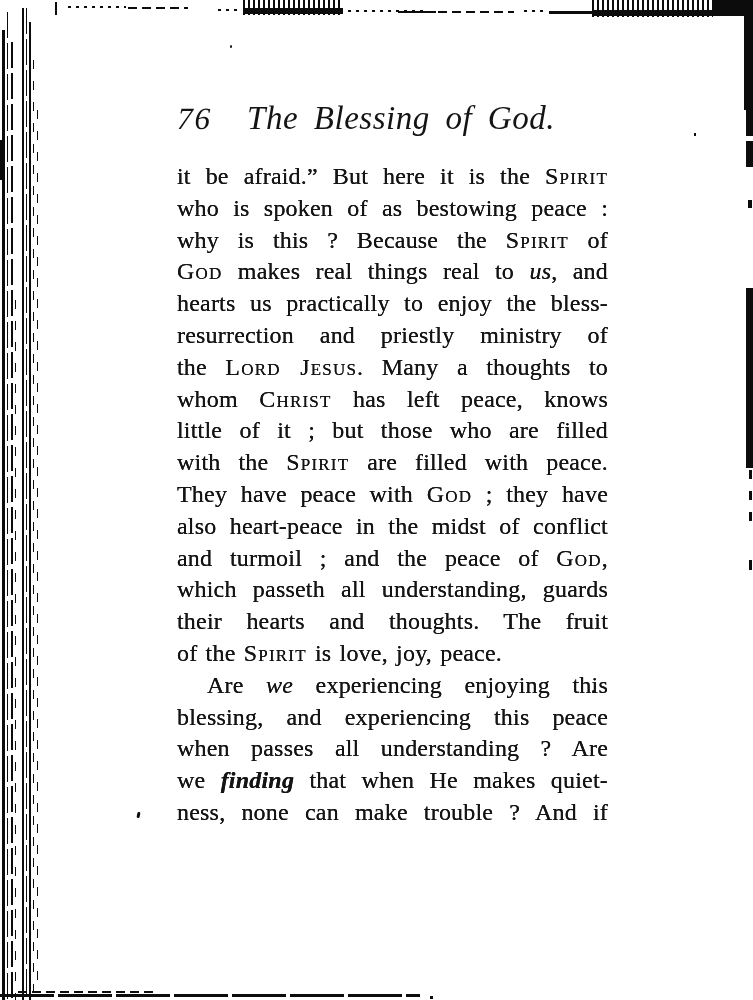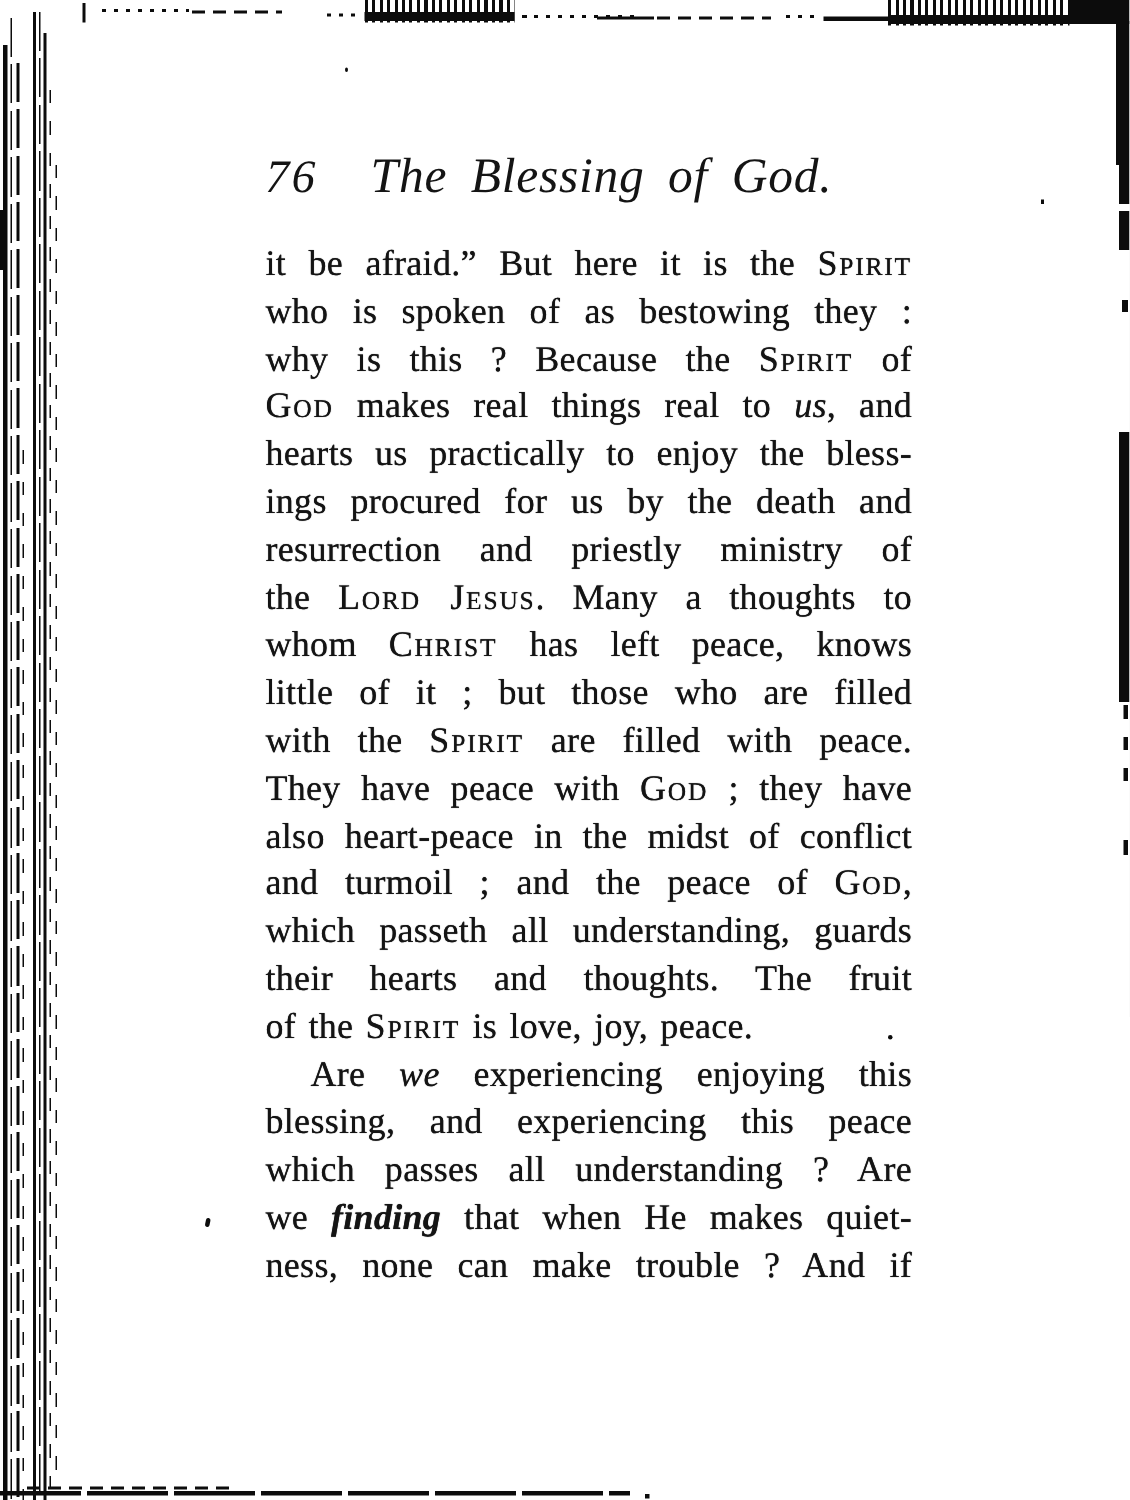--- a/index.html
+++ b/index.html
@@ -117,36 +117,35 @@
   <div class="art" style="left:592px; top:690px; width:3px; height:3px; border-radius:50%;"></div>
   <div class="art" style="left:694px; top:133px; width:2px; height:3px;"></div>
 
   <div id="header">
     <span id="page-number">76</span>
     <span id="running-title">The Blessing of God.</span>
   </div>
 
   <div id="text-block">
       <div class="line"><span>it be afraid.”  But here it is the </span><span class="sc">Spirit</span></div>
-      <div class="line"><span>who is spoken of as bestowing they :</span></div>
+      <div class="line"><span>who is spoken of as bestowing peace :</span></div>
       <div class="line"><span>why is this ?  Because the </span><span class="sc">Spirit</span><span> of</span></div>
       <div class="line"><span class="sc">God</span><span> makes real things real to </span><span class="i">us</span><span>, and</span></div>
       <div class="line"><span>hearts us practically to enjoy the bless-</span></div>
-      <div class="line"><span>ings procured for us by the death and</span></div>
       <div class="line"><span>resurrection and priestly ministry of</span></div>
       <div class="line"><span>the </span><span class="sc">Lord Jesus</span><span>.  Many a thoughts to</span></div>
       <div class="line"><span>whom </span><span class="sc">Christ</span><span> has left peace, knows</span></div>
       <div class="line"><span>little of it ; but those who are filled</span></div>
       <div class="line"><span>with the </span><span class="sc">Spirit</span><span> are filled with peace.</span></div>
       <div class="line"><span>They have peace with </span><span class="sc">God</span><span> ; they have</span></div>
       <div class="line"><span>also heart-peace in the midst of conflict</span></div>
       <div class="line"><span>and turmoil ; and the peace of </span><span class="sc">God</span><span>,</span></div>
       <div class="line"><span>which passeth all understanding, guards</span></div>
       <div class="line"><span>their hearts and thoughts.  The fruit</span></div>
       <div class="line para-end"><span>of the </span><span class="sc">Spirit</span><span> is love, joy, peace.</span></div>
       <div class="line indent"><span>Are </span><span class="i">we</span><span> experiencing enjoying this</span></div>
       <div class="line"><span>blessing, and experiencing this peace</span></div>
-      <div class="line"><span>which passes all understanding ?  Are</span></div>
+      <div class="line"><span>when passes all understanding ?  Are</span></div>
       <div class="line"><span>we </span><span class="bi">finding</span><span> that when He makes quiet-</span></div>
       <div class="line"><span>ness, none can make trouble ?  And if</span></div>
     </div>
 
 </div>
 
 </body></html>

